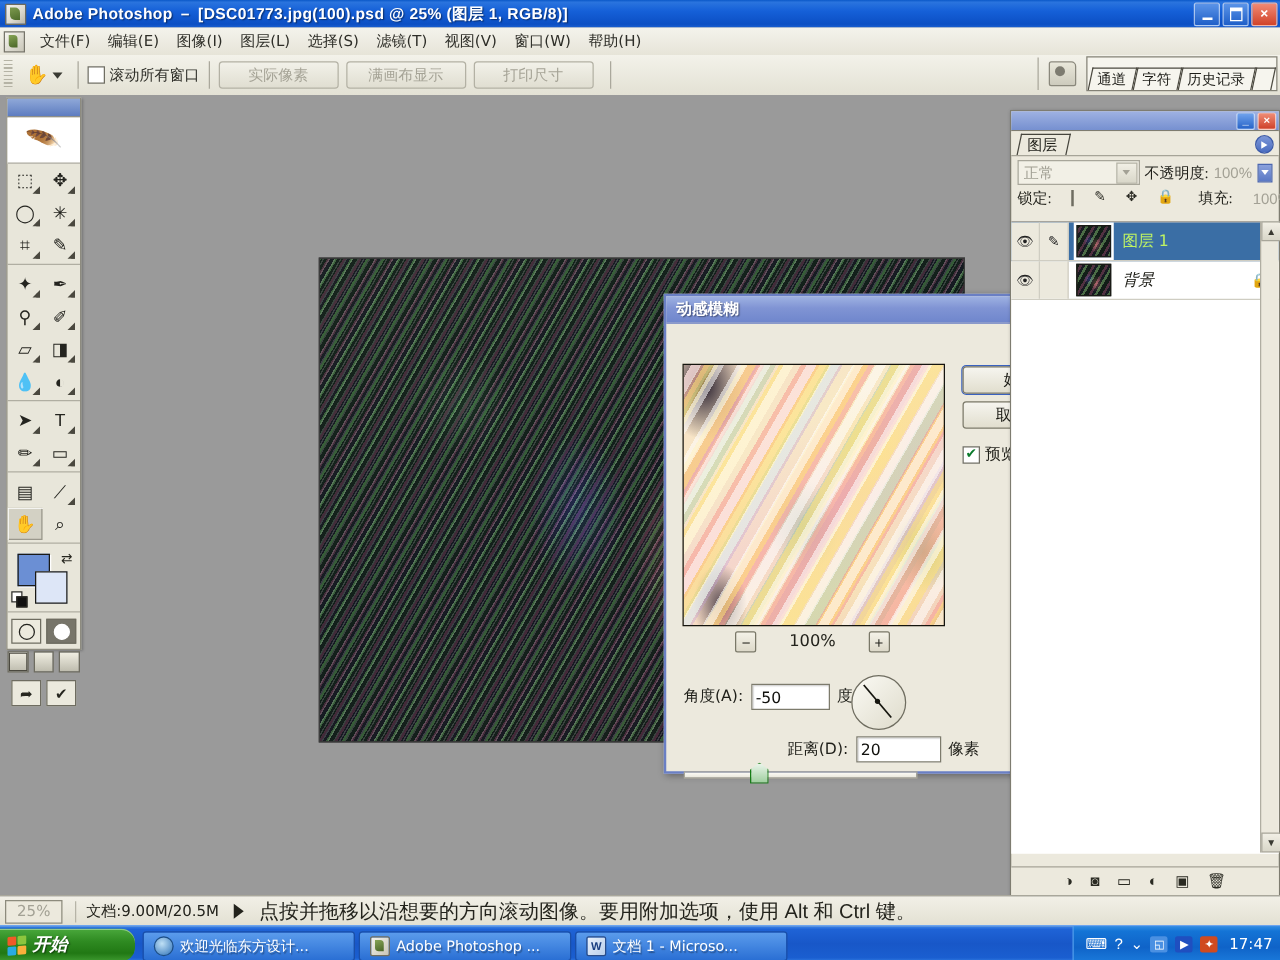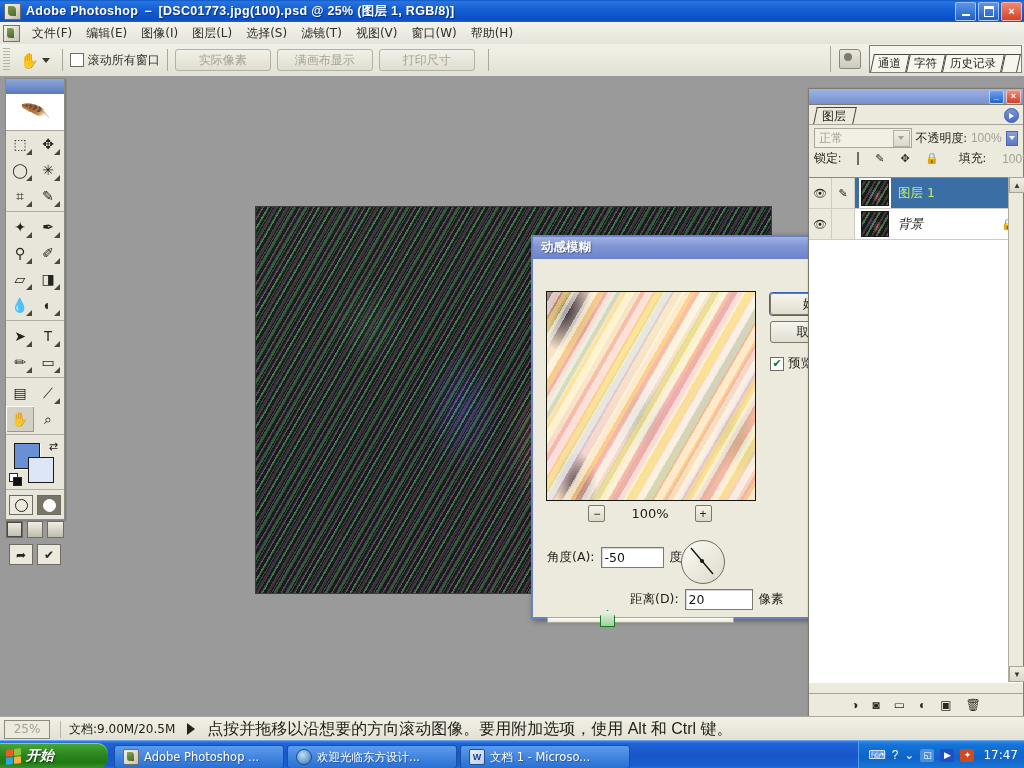--- a/index.html
+++ b/index.html
@@ -717,26 +717,26 @@
     <div class="startbtn">
       <span class="winlogo">
           <i></i>
           <i></i>
           <i></i>
           <i></i>
         </span>
       <span class="st">开始</span>
     </div>
     <div class="tbtn" style="width:152px;">
+      <span class="tico ie"></span>
+      <span class="tl">欢迎光临东方设计...</span>
+    </div>
+    <div class="tbtn" style="width:152px;">
       <span class="tico ps"></span>
       <span class="tl">Adobe Photoshop ...</span>
-    </div>
-    <div class="tbtn" style="width:152px;">
-      <span class="tico ie"></span>
-      <span class="tl">欢迎光临东方设计...</span>
     </div>
     <div class="tbtn" style="width:152px;">
       <span class="tico wd">W</span>
       <span class="tl">文档 1 - Microso...</span>
     </div>
 
     <div class="tray">
       <span class="trico">⌨</span>
       <span class="trico">?</span>
       <span class="trico">⌄</span>

